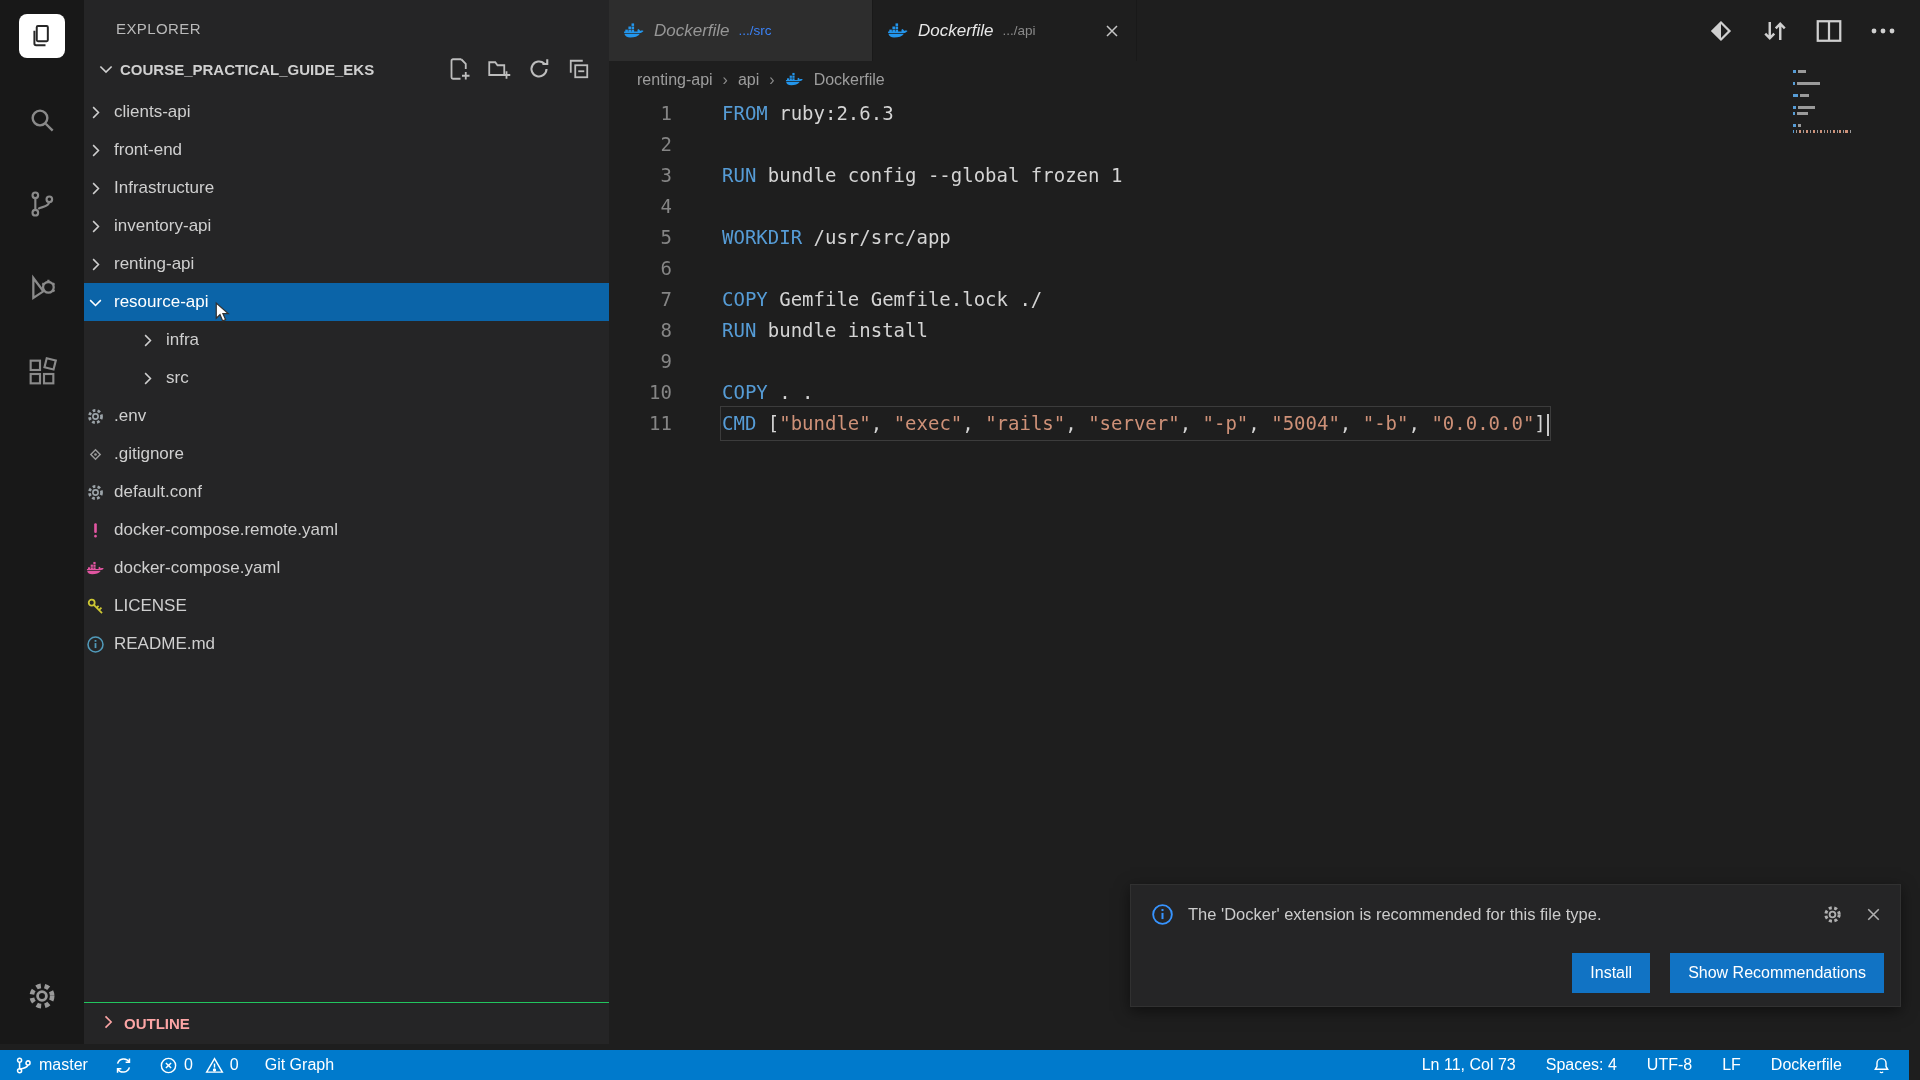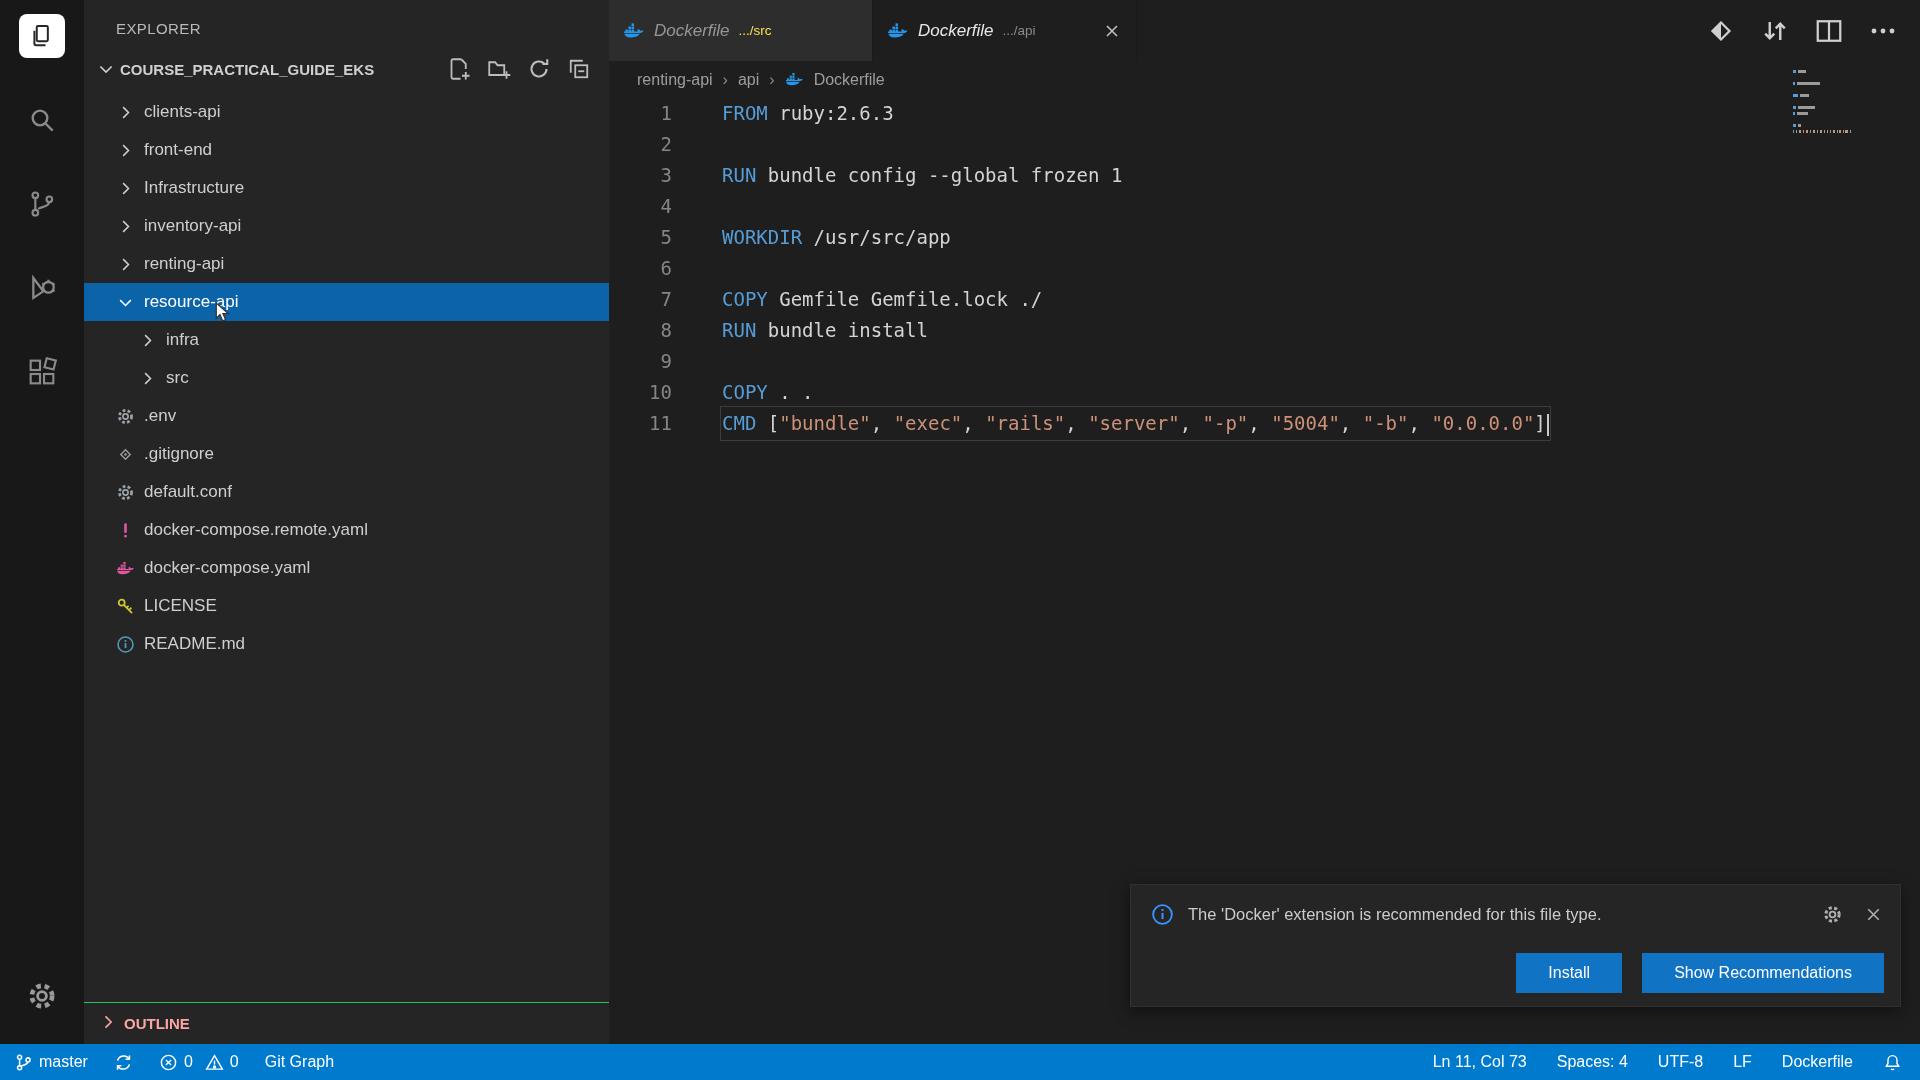--- a/index.html
+++ b/index.html
@@ -22,21 +22,21 @@
              flex-direction:column; flex:none; position:relative; }
   .sidebar-title { padding:20px 0 12px 32px; font-size:15px; color:#bababa; letter-spacing:.4px; }
   .section-header { display:flex; align-items:center; height:40px; padding:0 18px 0 12px;
                     font-weight:bold; font-size:15px; color:#d0d0d0; gap:4px; cursor:pointer; }
   .section-header .hdr-chev { width:20px; height:20px; display:flex; }
   .section-header .hdr-chev svg { width:20px; height:20px; }
   .section-actions { margin-left:auto; display:flex; gap:16px; color:#bdbdbd; }
   .section-actions span { width:24px; height:24px; display:flex; cursor:pointer; }
   .section-actions svg { width:24px; height:24px; }
   .tree { margin-top:4px; }
-  .tree-row { display:flex; align-items:center; height:38px; padding-left:30px; gap:8px;
+  .tree-row { display:flex; align-items:center; height:38px; gap:8px;
               font-size:17px; color:#cfcfcf; cursor:pointer; position:relative; }
   .tree-row.child { padding-left:52px; }
   .tree-row.selected { background:var(--selection_bg,#0b64a8); color:#ffffff; }
   .tree-slot { width:22px; height:22px; flex:none; display:flex; align-items:center; justify-content:center; }
   .tree-slot svg { width:19px; height:19px; }
   .fi-gear-file { color:#9ba3a8; } .fi-git { color:#9b9b9b; }
   .fi-compose-remote { color:var(--compose_pink,#e255a1); }
   .fi-docker-pink { color:var(--compose_pink,#e255a1); }
   .fi-key { color:#cdc733; } .fi-info { color:#519aba; }
   .outline-header { margin-top:auto; display:flex; align-items:center; gap:6px; height:42px;
@@ -47,21 +47,21 @@
   
   .main { flex:1; position:relative; background:#1e1e1e; min-width:0; }
   .tab-bar { height:61px; background:#1e1e1e; display:flex; position:relative; }
   .tab { width:264px; display:flex; align-items:center; padding:0 14px; gap:9px;
          font-size:17px; cursor:pointer; border-right:1px solid #191919; }
   .tab.inactive { background:#2d2d2d; color:#969696; }
   .tab.active { background:#1e1e1e; color:#e8e8e8; }
   .tab-icon { width:22px; height:22px; display:flex; flex:none; }
   .tab-icon svg { width:22px; height:22px; }
   .tab-title { font-style:italic; white-space:nowrap; }
-  .tab-hint { font-size:13.5px; color:#fde047; white-space:nowrap; }
+  .tab-hint { font-size:13.5px; color:#3b82f6; white-space:nowrap; }
   .tab.active .tab-hint { color:#8a8a8a; }
   .tab-close { margin-left:auto; width:20px; height:20px; color:#c5c5c5; display:flex; }
   .tab-close svg { width:20px; height:20px; }
   .editor-actions { position:absolute; right:22px; top:0; height:61px; display:flex;
                     align-items:center; gap:24px; color:#cfcfcf; }
   .editor-actions span { width:30px; height:30px; display:flex; cursor:pointer; }
   .editor-actions svg { width:30px; height:30px; }
   .breadcrumbs { height:37px; display:flex; align-items:center; gap:10px; padding-left:28px;
                  color:#9d9d9d; font-size:16px; }
   .bc-item { cursor:pointer; }
@@ -93,24 +93,24 @@
                   box-shadow:0 4px 14px rgba(0,0,0,.5); padding:18px 16px 13px 20px;
                   display:flex; flex-direction:column; }
   .notif-row { display:flex; align-items:center; gap:14px; color:#cccccc; font-size:16.5px; }
   .notif-ico { width:23px; height:23px; display:flex; flex:none; }
   .notif-ico svg { width:23px; height:23px; }
   .notif-msg { flex:1; }
   .notif-action { width:21px; height:21px; display:flex; color:#b0b0b0; cursor:pointer; margin-left:6px; }
   .notif-action svg { width:21px; height:21px; }
   .notif-buttons { margin-top:auto; display:flex; justify-content:flex-end; gap:20px; }
   .notif-btn { background:var(--button,#1173c4); color:#ffffff; border:none; font-size:16px;
-               font-family:"Liberation Sans", sans-serif; height:40px; padding:0 32px; cursor:pointer; }
+               font-family:"Liberation Sans", sans-serif; height:40px; padding:0 18px; cursor:pointer; }
 
   
-  .status-bar { position:absolute; left:0; right:0; bottom:0; height:36px;
+  .status-bar { position:absolute; left:0; right:11px; bottom:0; height:30px;
                 background:var(--status_bar,#007acc); display:flex; align-items:center;
                 color:#ffffff; font-size:16px; padding-left:14px; gap:26px; z-index:7; }
   .sb-item { display:flex; align-items:center; gap:6px; cursor:pointer; white-space:nowrap; }
   .sb-icon { width:19px; height:19px; display:flex; }
   .sb-icon svg { width:19px; height:19px; }
   .sb-right { margin-left:auto; display:flex; gap:30px; padding-right:18px; align-items:center; }
 
   .mouse-cursor { position:absolute; left:126px; top:300px; width:25px; height:25px; z-index:9; }
 </style>
 </head>

